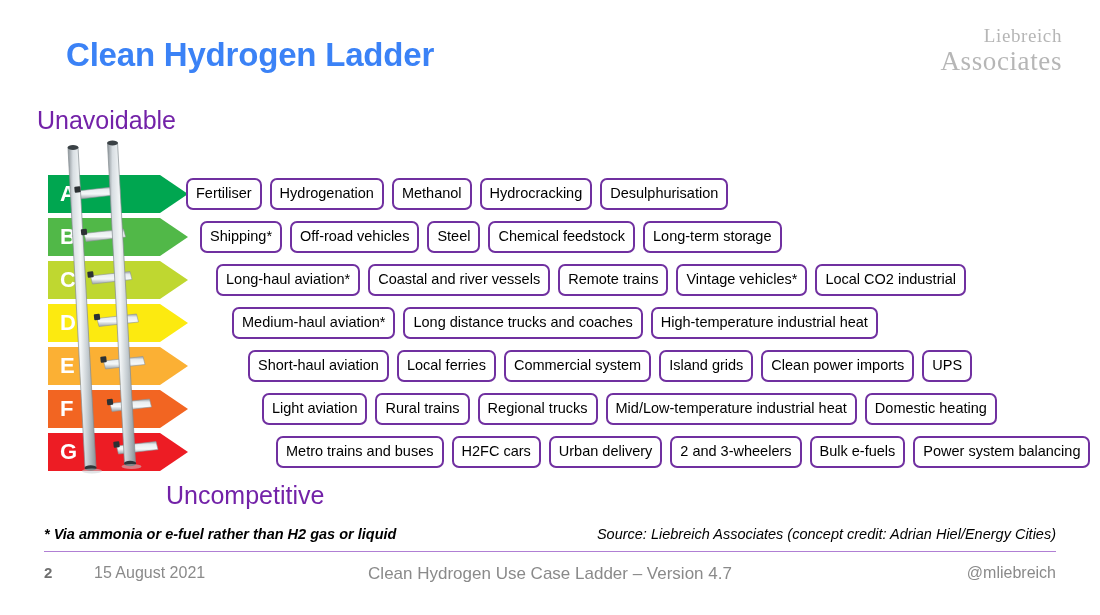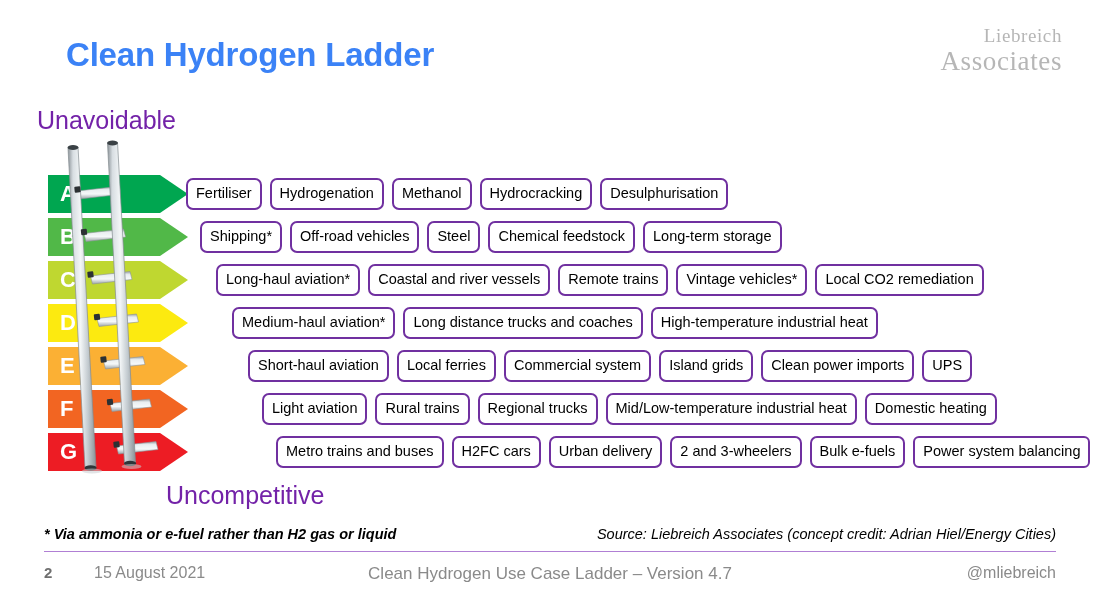--- a/index.html
+++ b/index.html
@@ -225,21 +225,21 @@
       </div>
       <div class="row">
         <div class="band" style="background: rgb(191, 215, 48);">
           <span class="grade">C</span>
         </div>
         <div class="pills" style="left: 216px;">
           <div class="pill" style="border-color: rgb(112, 48, 160);">Long-haul aviation*</div>
           <div class="pill" style="border-color: rgb(112, 48, 160);">Coastal and river vessels</div>
           <div class="pill" style="border-color: rgb(112, 48, 160);">Remote trains</div>
           <div class="pill" style="border-color: rgb(112, 48, 160);">Vintage vehicles*</div>
-          <div class="pill" style="border-color: rgb(112, 48, 160);">Local CO2 remediation</div>
+          <div class="pill" style="border-color: rgb(112, 48, 160);">Local CO2 industrial</div>
         </div>
       </div>
       <div class="row">
         <div class="band" style="background: rgb(252, 234, 16);">
           <span class="grade">D</span>
         </div>
         <div class="pills" style="left: 232px;">
           <div class="pill" style="border-color: rgb(112, 48, 160);">Medium-haul aviation*</div>
           <div class="pill" style="border-color: rgb(112, 48, 160);">Long distance trucks and coaches</div>
           <div class="pill" style="border-color: rgb(112, 48, 160);">High-temperature industrial heat</div>
@@ -273,21 +273,21 @@
       <div class="row">
         <div class="band" style="background: rgb(237, 28, 36);">
           <span class="grade">G</span>
         </div>
         <div class="pills" style="left: 276px;">
           <div class="pill" style="border-color: rgb(112, 48, 160);">Metro trains and buses</div>
           <div class="pill" style="border-color: rgb(112, 48, 160);">H2FC cars</div>
           <div class="pill" style="border-color: rgb(112, 48, 160);">Urban delivery</div>
           <div class="pill" style="border-color: rgb(112, 48, 160);">2 and 3-wheelers</div>
           <div class="pill" style="border-color: rgb(112, 48, 160);">Bulk e-fuels</div>
-          <div class="pill" style="border-color: rgb(112, 48, 160); border-radius: 6px;">Power system balancing</div>
+          <div class="pill" style="border-color: rgb(112, 48, 160);">Power system balancing</div>
         </div>
       </div>
     </div>
 
   <svg id="ladder" viewBox="0 0 1100 615" xmlns="http://www.w3.org/2000/svg">
     <defs>
       <linearGradient id="railGrad" x1="0" y1="0" x2="1" y2="0">
         <stop offset="0%" stop-color="#8d9499"></stop>
         <stop offset="18%" stop-color="#d8dee2"></stop>
         <stop offset="45%" stop-color="#f3f6f7"></stop>

